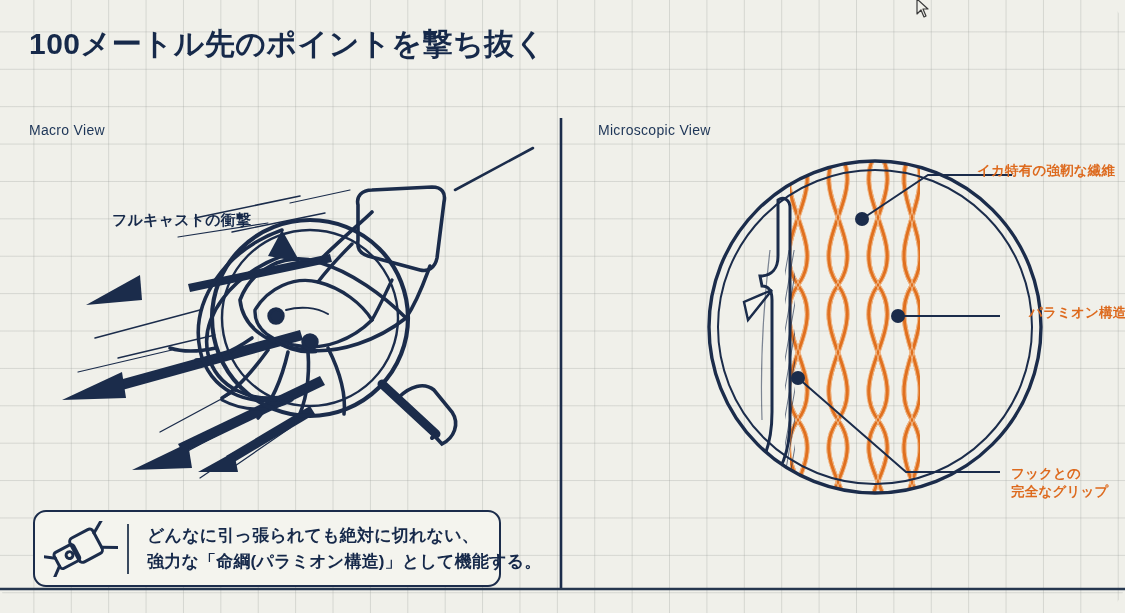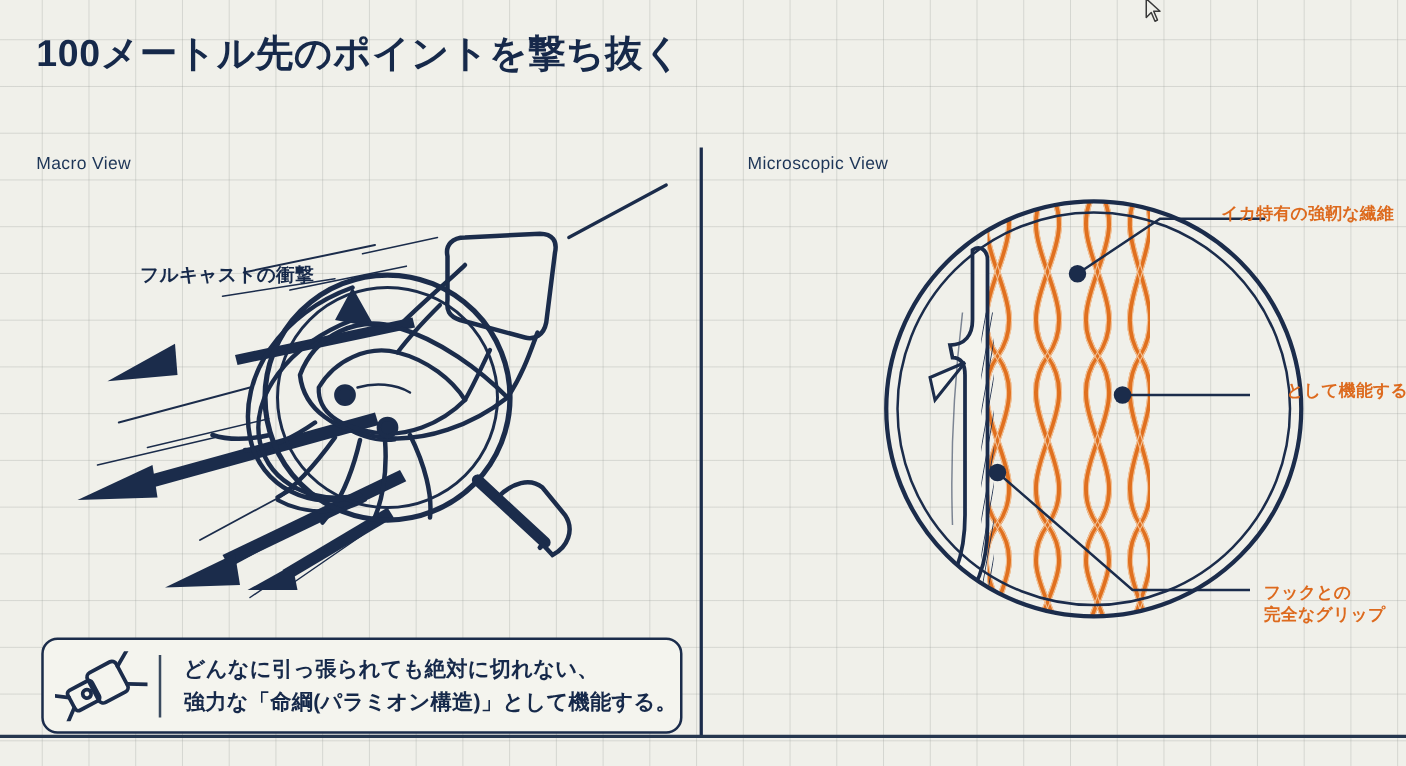--- a/index.html
+++ b/index.html
@@ -11,20 +11,21 @@
     position:relative;
   }
   #stage{
     position:absolute;left:0;top:0;width:1125px;height:613px;
     background-color:#f0f0ea;
     background-image:
       linear-gradient(to right, rgba(150,155,150,0.30) 1px, transparent 1px),
       linear-gradient(to bottom, rgba(150,155,150,0.30) 1px, transparent 1px);
     background-size:37.4px 37.4px;
     background-position:-4px -6px;
+    border-radius:32px;
   }
   .layer{position:absolute;left:0;top:0;width:1125px;height:613px;}
   svg.layer{overflow:visible;}
 
   
   #title{
     position:absolute;left:29px;top:24px;width:620px;
     color:#16294a;font-weight:bold;font-size:30px;line-height:1.32;
     letter-spacing:0.5px;
   }
@@ -47,21 +48,21 @@
   .callout{
     position:absolute;color:#dd6a1e;font-size:13.5px;font-weight:bold;
     letter-spacing:0.2px;line-height:1.34;white-space:nowrap;margin-left:36px;
   }
   #callout-fiber{left:941px;top:162px;}
   #callout-structure{left:993px;top:304px;}
   #callout-grip{left:975px;top:465px;}
 
   
   #caption-card{
-    position:absolute;left:33px;top:510px;width:513px;height:77px;
+    position:absolute;left:33px;top:510px;width:468px;height:77px;
     border:2.4px solid #1b2c4b;border-radius:13px;
     background:#f4f4ee;
     box-sizing:border-box;
     display:flex;align-items:center;
   }
   #caption-icon{
     width:92px;height:100%;display:flex;align-items:center;justify-content:center;
     flex:0 0 92px;
   }
   #caption-divider{
@@ -250,21 +251,21 @@
     <g fill="#1b2c4b">
       <circle cx="862" cy="219" r="7"></circle>
       <circle cx="898" cy="316" r="7"></circle>
       <circle cx="798" cy="378" r="7"></circle>
     </g>
   </svg>
 
   <div id="impact-label">フルキャストの衝撃</div>
 
   <div class="callout" id="callout-fiber">イカ特有の強靭な繊維</div>
-  <div class="callout" id="callout-structure">として機能する</div>
+  <div class="callout" id="callout-structure">パラミオン構造</div>
   <div class="callout" id="callout-grip">
     <div>フックとの</div>
     <div>完全なグリップ</div>
   </div>
 
   <div id="caption-card">
     <div id="caption-icon">
       <svg width="74" height="56" viewBox="0 0 74 56" fill="none" stroke="#1b2c4b" stroke-width="3" stroke-linecap="round" stroke-linejoin="round">
         <g transform="rotate(-28 37 28)">
           <rect x="30" y="14" width="26" height="27" rx="4"></rect>

